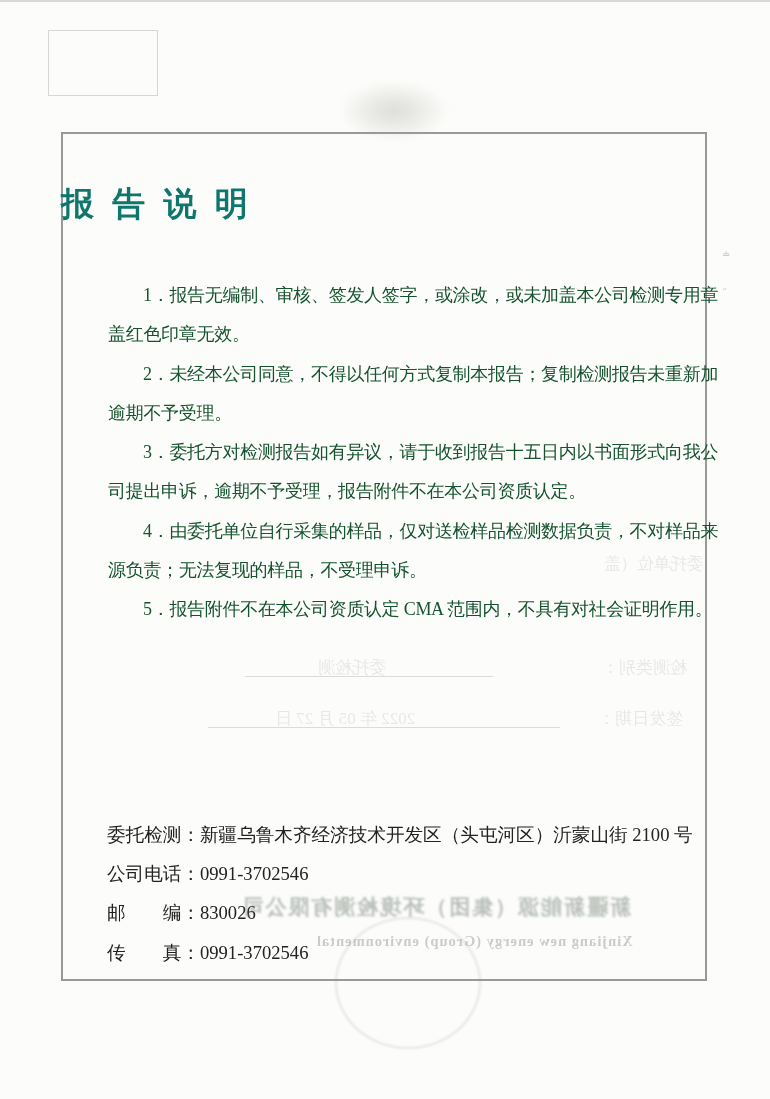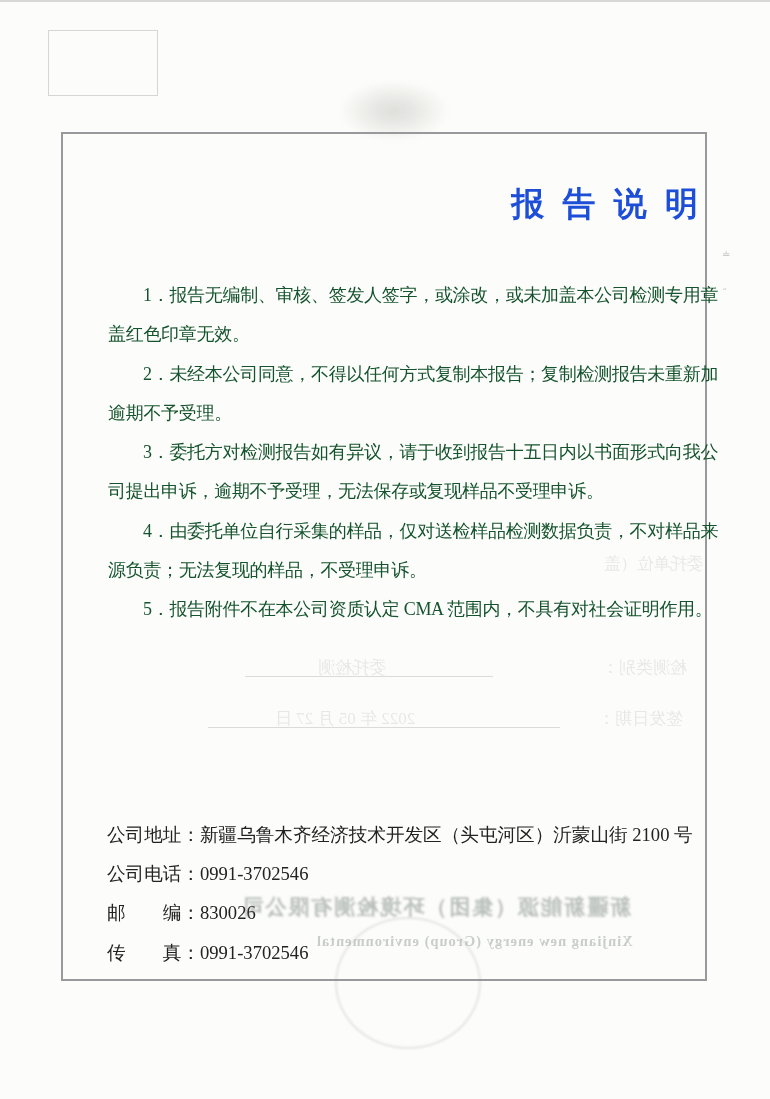--- a/index.html
+++ b/index.html
@@ -23,22 +23,22 @@
   .bleed-line{height:1px;background:rgba(125,125,118,.26);filter:blur(.4px);}
   .bleed-cn-co{left:240px;top:893px;font-size:21px;font-weight:bold;letter-spacing:2px;
     color:#76837a;opacity:.5;filter:blur(1.2px);white-space:nowrap;}
   .bleed-en-co{left:316px;top:933px;font-size:14.5px;font-weight:bold;letter-spacing:1px;
     color:#8a968c;opacity:.45;filter:blur(.7px);white-space:nowrap;}
   .stamp-arc{left:335px;top:917px;width:142px;height:128px;border-radius:50%;
     border:2px solid rgba(140,145,133,.2);filter:blur(1px);}
   
   .frame{left:61px;top:132px;width:642px;height:845px;border:2px solid #97999b;background:transparent;}
   
-  .title{left:61px;top:182px;width:642px;text-align:right;
-    font-size:33px;font-weight:bold;letter-spacing:5px;color:#1d4ed8;white-space:nowrap;}
+  .title{left:61px;top:182px;width:642px;text-align:left;
+    font-size:33px;font-weight:bold;letter-spacing:5px;color:#0f766e;white-space:nowrap;}
   
   .notes{left:70px;top:276px;width:624px;font-size:18px;line-height:39.3px;
     letter-spacing:-0.3px;color:#14532d;margin-left:38px;}
   .note-line{white-space:nowrap;overflow:visible;}
   .note-line.indent{text-indent:35px;}
   
   .contact{left:107px;top:815px;font-size:18.6px;line-height:39.2px;color:#222;}
   .contact-row{white-space:nowrap;}
 </style>
 </head>
@@ -51,39 +51,39 @@
 <div class="abs frame"></div>
 
 <div class="abs title">报 告 说 明</div>
 
 <div class="abs notes">
   <div class="note-line indent">1．报告无编制、审核、签发人签字，或涂改，或未加盖本公司检测专用章</div>
   <div class="note-line">盖红色印章无效。</div>
   <div class="note-line indent">2．未经本公司同意，不得以任何方式复制本报告；复制检测报告未重新加</div>
   <div class="note-line">逾期不予受理。</div>
   <div class="note-line indent">3．委托方对检测报告如有异议，请于收到报告十五日内以书面形式向我公</div>
-  <div class="note-line">司提出申诉，逾期不予受理，无法保存或复现样品不受理申诉。</div>
+  <div class="note-line">司提出申诉，逾期不予受理，报告附件不在本公司资质认定。</div>
   <div class="note-line indent">4．由委托单位自行采集的样品，仅对送检样品检测数据负责，不对样品来</div>
   <div class="note-line">源负责；无法复现的样品，不受理申诉。</div>
   <div class="note-line indent">5．报告附件不在本公司资质认定 CMA 范围内，不具有对社会证明作用。</div>
 </div>
 
 <div class="abs margin-mark" style="left:722px;top:250px;">≐</div>
 <div class="abs margin-mark" style="left:723px;top:283px;">˶</div>
 
 <div class="abs bleed mirror" style="left:604px;top:553px;font-size:16.5px;">委托单位（盖</div>
 <div class="abs bleed mirror" style="left:602px;top:656px;font-size:17px;">检测类别：</div>
 <div class="abs bleed mirror" style="left:318px;top:656px;font-size:17px;">委托检测</div>
 <div class="abs bleed-line" style="left:245px;top:676px;width:248px;"></div>
 <div class="abs bleed mirror" style="left:598px;top:707px;font-size:17px;">签发日期：</div>
 <div class="abs bleed mirror" style="left:275px;top:707px;font-size:17px;">2022 年 05 月 27 日</div>
 <div class="abs bleed-line" style="left:208px;top:727px;width:352px;"></div>
 
 <div class="abs contact">
-  <div class="contact-row"><span>公司地址：</span><span>新疆乌鲁木齐经济技术开发区（头屯河区）沂蒙山街 2100 号</span></div>
+  <div class="contact-row"><span>委托检测：</span><span>新疆乌鲁木齐经济技术开发区（头屯河区）沂蒙山街 2100 号</span></div>
   <div class="contact-row"><span>公司电话：</span><span>0991-3702546</span></div>
   <div class="contact-row"><span>邮　　编：</span><span>830026</span></div>
   <div class="contact-row"><span>传　　真：</span><span>0991-3702546</span></div>
 </div>
 
 <div class="abs bleed-cn-co mirror">新疆新能源（集团）环境检测有限公司</div>
 <div class="abs bleed-en-co mirror">Xinjiang new energy (Group) environmental</div>
 <div class="abs stamp-arc"></div>
 
 </body></html>

